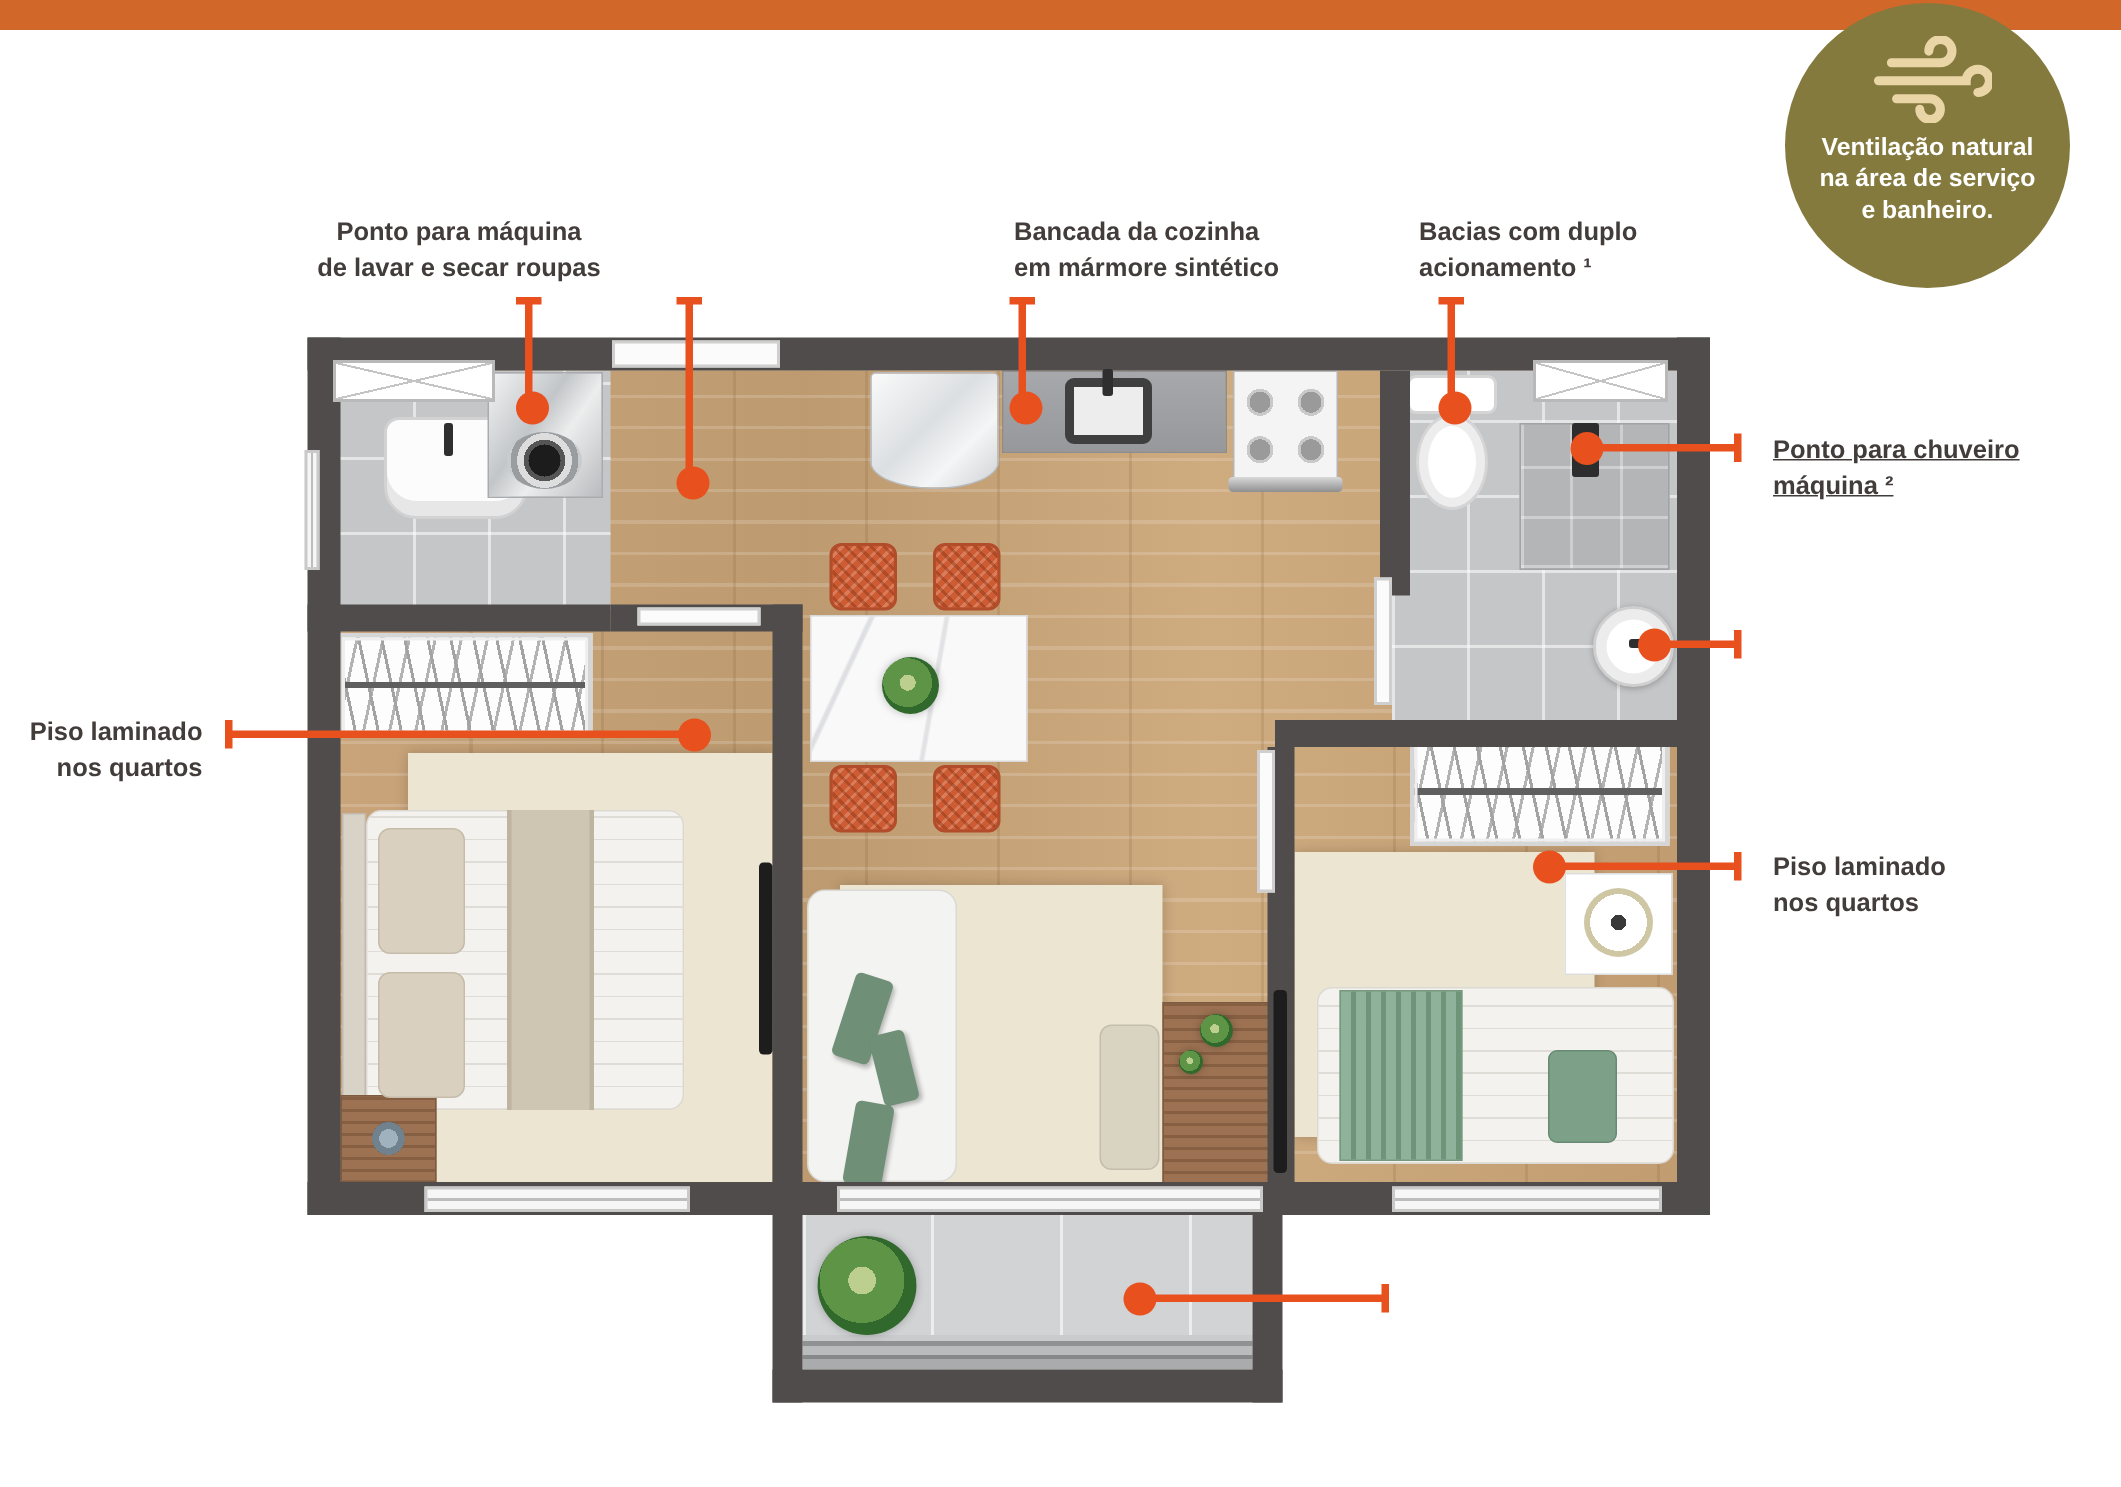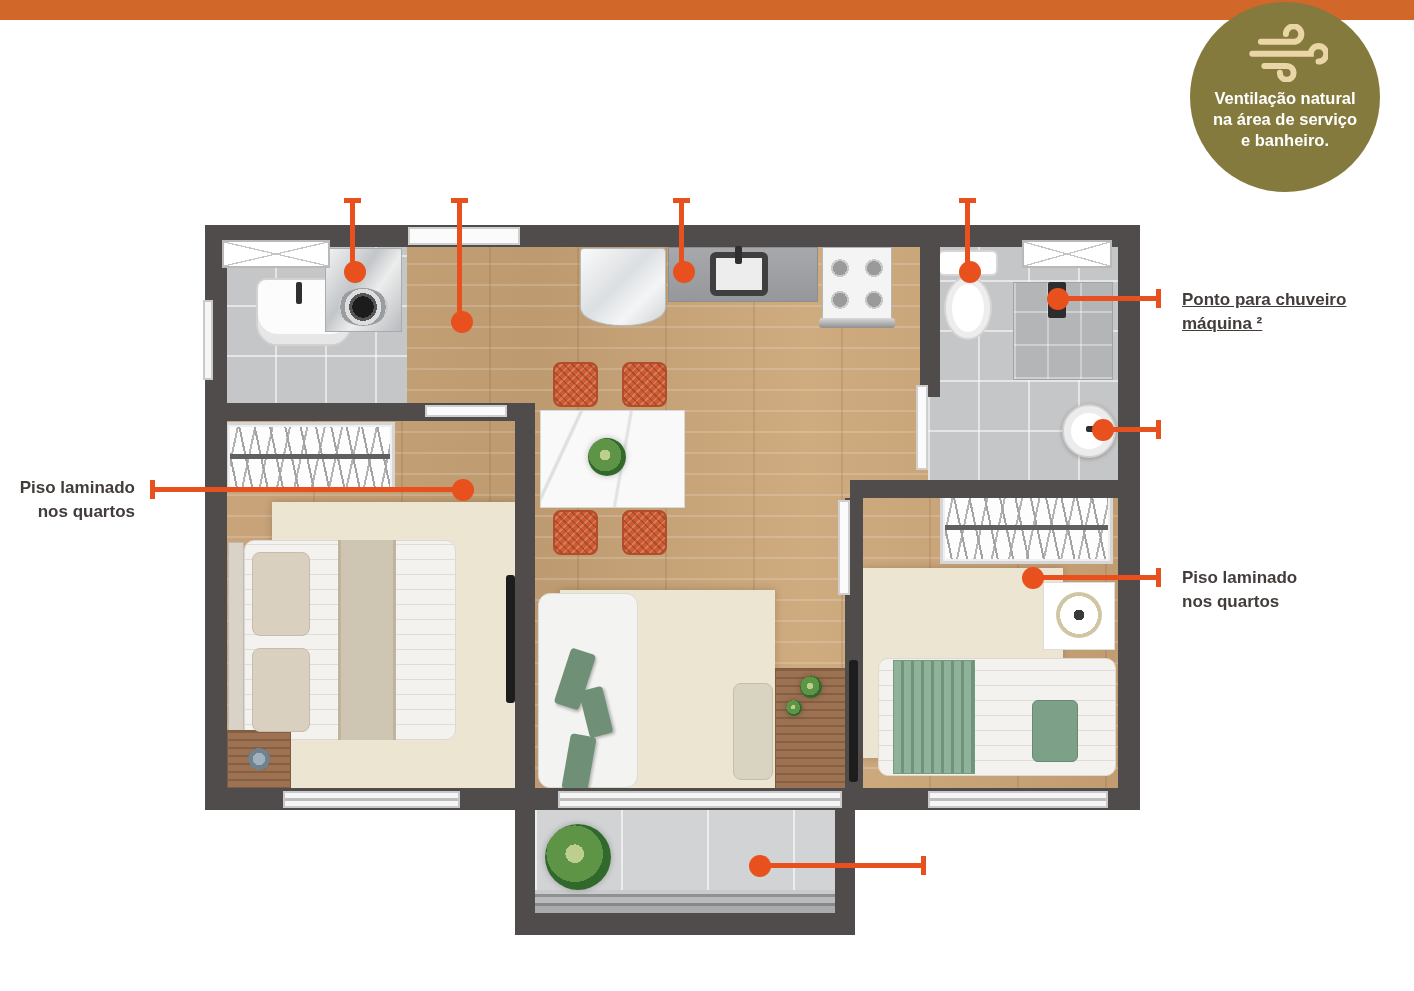--- a/index.html
+++ b/index.html
@@ -236,32 +236,44 @@
 
     <div class="abs toilet-tank" style="left:938px;top:250px;width:60px;height:26px;"></div>
     <div class="abs toilet-bowl" style="left:944px;top:276px;width:48px;height:64px;"></div>
     <div class="abs shower-zone" style="left:1013px;top:282px;width:100px;height:98px;"></div>
     <div class="abs shower-point" style="left:1048px;top:282px;width:18px;height:36px;"></div>
     <div class="abs round-sink" style="left:1062px;top:404px;width:54px;height:54px;"></div>
     <div class="abs faucet" style="left:1086px;top:426px;width:16px;height:6px;"></div>
 
   </div>
 
+  <div class="abs lbl" style="left:190px;top:143px;width:232px;text-align:center;">
+    <div>Ponto para máquina</div>
+    <div>de lavar e secar roupas</div>
+  </div>
   <div class="abs cap-h" style="left:344px;top:198px;"></div>
   <div class="abs lead lead-v" style="left:350px;top:200px;height:72px;"></div>
   <div class="abs dot" style="left:344px;top:261px;"></div>
 
   <div class="abs cap-h" style="left:451px;top:198px;"></div>
   <div class="abs lead lead-v" style="left:457px;top:200px;height:122px;"></div>
   <div class="abs dot" style="left:451px;top:311px;"></div>
 
+  <div class="abs lbl" style="left:676px;top:143px;width:220px;">
+    <div>Bancada da cozinha</div>
+    <div>em mármore sintético</div>
+  </div>
   <div class="abs cap-h" style="left:673px;top:198px;"></div>
   <div class="abs lead lead-v" style="left:679px;top:200px;height:72px;"></div>
   <div class="abs dot" style="left:673px;top:261px;"></div>
 
+  <div class="abs lbl" style="left:946px;top:143px;width:220px;">
+    <div>Bacias com duplo</div>
+    <div>acionamento ¹</div>
+  </div>
   <div class="abs cap-h" style="left:959px;top:198px;"></div>
   <div class="abs lead lead-v" style="left:965px;top:200px;height:72px;"></div>
   <div class="abs dot" style="left:959px;top:261px;"></div>
 
   <div class="abs lbl" style="left:1182px;top:288px;width:220px;text-decoration:underline;">
     <div>Ponto para chuveiro</div>
     <div>máquina ²</div>
   </div>
   <div class="abs dot" style="left:1047px;top:288px;"></div>
   <div class="abs lead lead-h" style="left:1058px;top:296px;width:102px;"></div>

